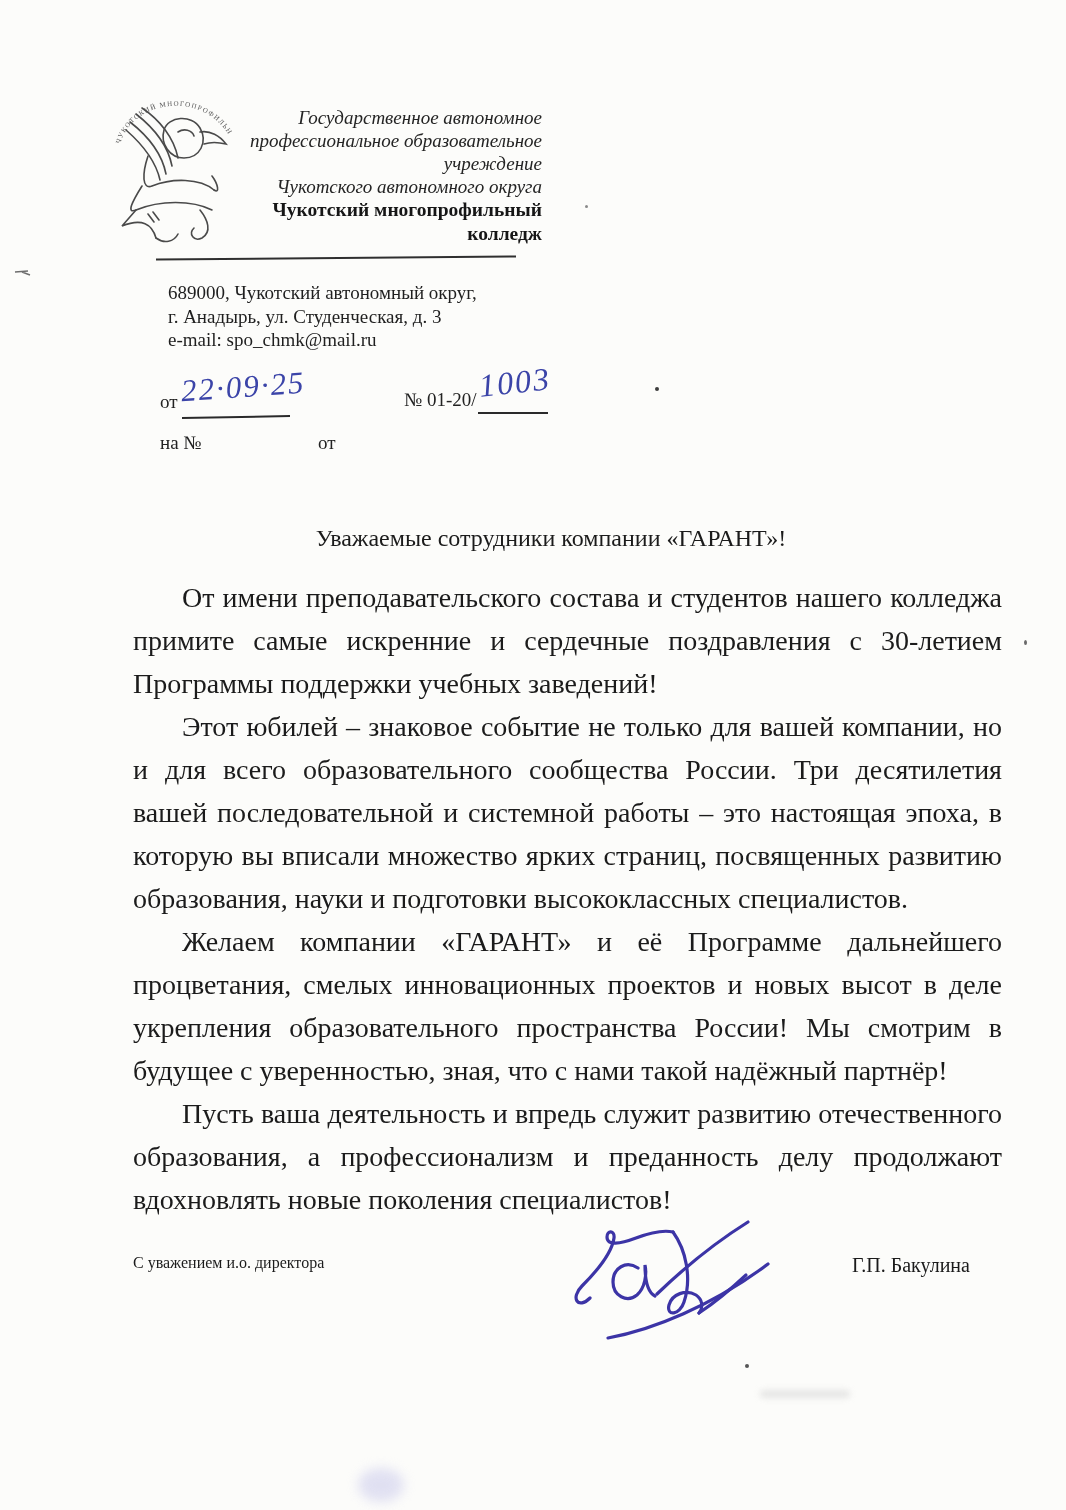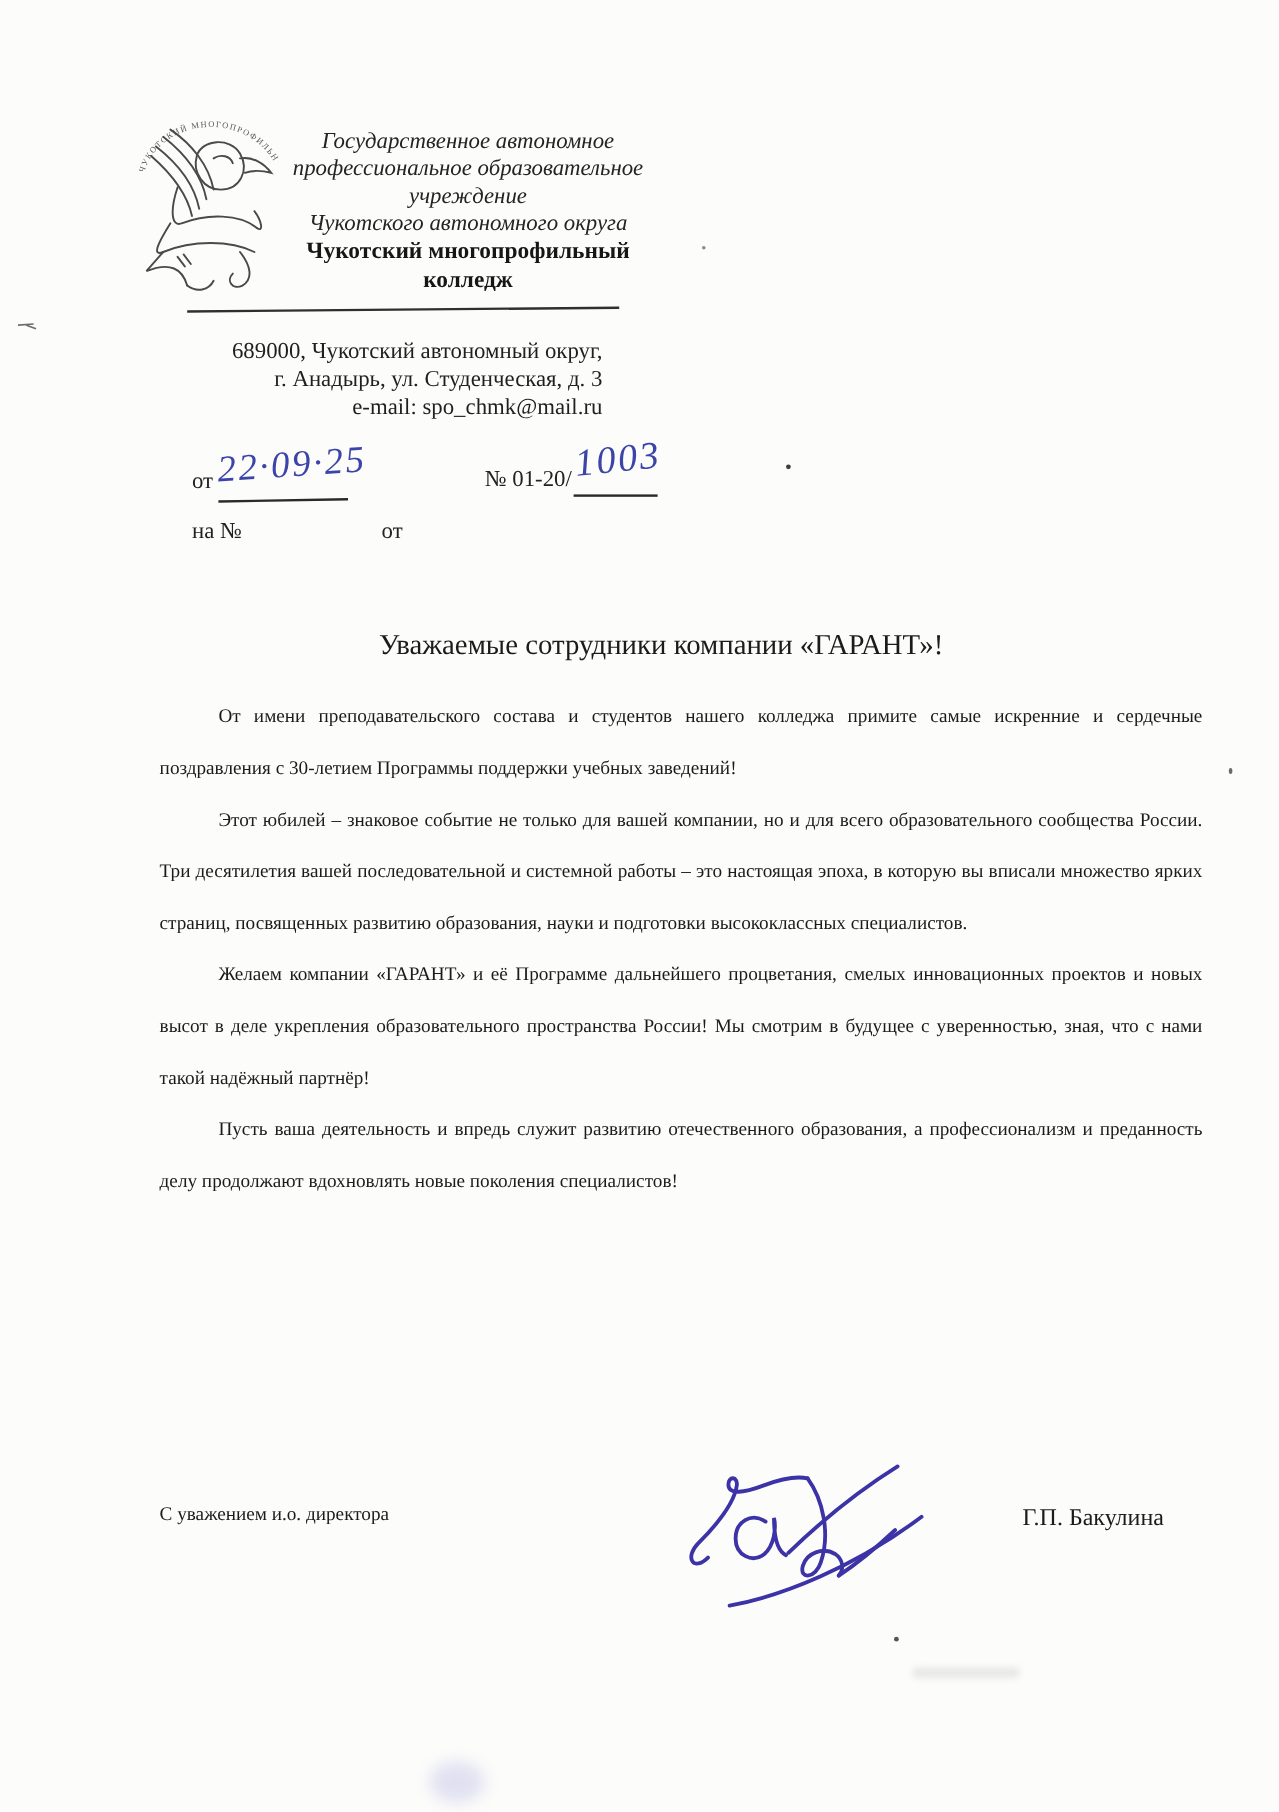--- a/index.html
+++ b/index.html
@@ -7,36 +7,36 @@
     position:relative;
     width:1066px;height:1510px;
     margin:0 auto;
     background:#fcfcfa;
     font-family:"Liberation Serif", serif;
     color:#1d1d1d;
     overflow:hidden;
   }
   
   .logo{position:absolute;left:108px;top:84px;width:130px;height:164px;}
-  .org-block{position:absolute;left:238px;top:106px;width:304px;text-align:center;}
+  .org-block{position:absolute;left:238px;top:106px;width:304px;text-align:right;}
   .org-line-i{font-style:italic;font-size:19px;line-height:23px;color:#242424;}
   .org-line-b{font-weight:bold;font-size:19.5px;line-height:24px;color:#161616;}
   .head-rule{position:absolute;left:156px;top:257px;width:360px;height:2px;background:#2f2f2f;transform:rotate(-0.5deg);}
-  .address-block{position:absolute;left:168px;top:281px;width:334px;text-align:right;font-size:19px;line-height:23.5px;color:#1f1f1f;}
+  .address-block{position:absolute;left:168px;top:281px;width:334px;text-align:left;font-size:19px;line-height:23.5px;color:#1f1f1f;}
   
   .ref-label{position:absolute;font-size:19px;color:#222;}
   .hand{font-style:italic;letter-spacing:2px;white-space:nowrap;}
   .hand-date{position:absolute;left:181px;top:369px;font-size:31px;transform:rotate(-4deg);}
   .hand-num{position:absolute;left:479px;top:364px;font-size:32px;transform:rotate(-6deg);}
   .u-line{position:absolute;height:2px;background:#2a2a2a;}
   .u-date{left:182px;top:416px;width:108px;transform:rotate(-1deg);}
   .u-num{left:478px;top:412px;width:70px;}
   
   .salutation{position:absolute;left:36px;top:525px;width:1030px;text-align:center;font-size:24px;color:#1b1b1b;}
-  .body-text{position:absolute;left:133px;top:576px;width:869px;font-size:16px;line-height:43px;color:#1b1b1b;}
+  .body-text{position:absolute;left:133px;top:576px;width:869px;font-size:28px;line-height:43px;color:#1b1b1b;}
   .body-text p{margin:0;text-indent:49px;text-align:justify;text-align-last:left;}
   
   .closing{position:absolute;left:133px;top:1254px;font-size:16px;color:#1b1b1b;}
   .autograph{position:absolute;left:560px;top:1202px;width:235px;height:152px;}
   .signer-name{position:absolute;left:852px;top:1254px;width:160px;font-size:20px;color:#1b1b1b;}
   
   .artifact{position:absolute;pointer-events:none;}
   .dash-mark{left:14px;top:262px;width:20px;height:7px;}
   .speck{background:#3d3d3d;border-radius:50%;}
   .sp1{left:655px;top:387px;width:4px;height:4px;}

